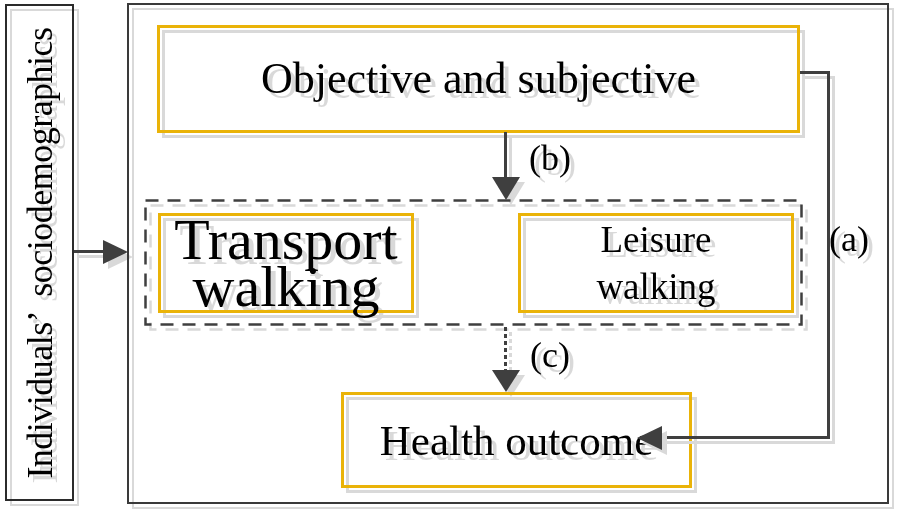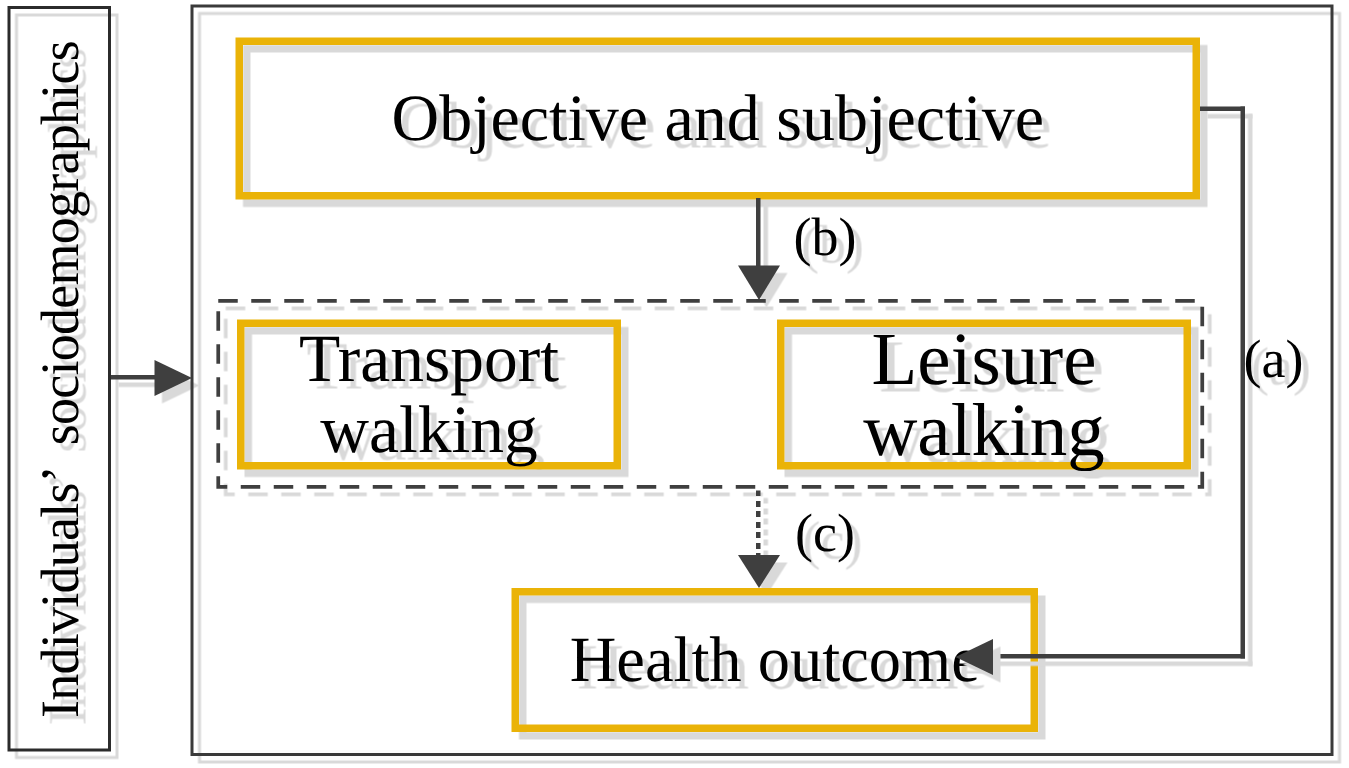--- a/index.html
+++ b/index.html
@@ -4,40 +4,40 @@
 <style>
   html,body{margin:0;padding:0;background:#ffffff;}
   .stage{
     position:relative;width:899px;height:512px;background:#ffffff;overflow:hidden;
     font-family:"Liberation Serif","DejaVu Serif",serif;color:#000;
   }
   .stage *{box-sizing:border-box;}
   
   .sh{filter:drop-shadow(5px 5px 0 #d9d9d9);}
   .abs{position:absolute;}
-  .box{border:5px solid #eab308;background:transparent;display:flex;flex-direction:column;
+  .box{border:3px solid #eab308;background:transparent;display:flex;flex-direction:column;
        align-items:center;justify-content:center;text-align:center;}
   .frame{border:2px solid #3a3a3a;background:transparent;}
   .line{background:#3f3f3f;}
   .tri{width:0;height:0;background:transparent;}
   .plabel{font-size:36px;line-height:1;text-align:center;}
 
   
   .left-panel{left:5px;top:4px;width:69px;height:497px;border:2px solid #2b2b2b;}
   .left-panel .rot{
     position:absolute;left:50%;top:50%;
     transform:translate(-50%,-50%) rotate(-90deg);
     white-space:nowrap;font-size:36px;letter-spacing:-0.5px;word-spacing:8px;
   }
 
   .main-frame{left:127px;top:3px;width:762px;height:501px;}
 
   .env-box{left:157px;top:25px;width:643px;height:108px;font-size:44px;line-height:52px;}
-  .transport-box{left:158px;top:213px;width:256px;height:100px;font-size:45px;line-height:47px;}
-  .leisure-box{left:518px;top:213px;width:276px;height:100px;font-size:50px;line-height:47px;}
+  .transport-box{left:158px;top:213px;width:256px;height:100px;font-size:58px;line-height:47px;}
+  .leisure-box{left:518px;top:213px;width:276px;height:100px;font-size:37px;line-height:47px;}
   .health-box{left:341px;top:392px;width:351px;height:96px;font-size:43px;}
 
   .dashed-svg{left:144px;top:199px;}
 
   
   .arrow-b-line{left:504px;top:132px;width:3px;height:47px;}
   .arrow-b-head{left:492px;top:177px;border-left:14px solid transparent;
     border-right:14px solid transparent;border-top:23px solid #3f3f3f;}
   .label-b{left:522px;top:140px;width:56px;}
 

